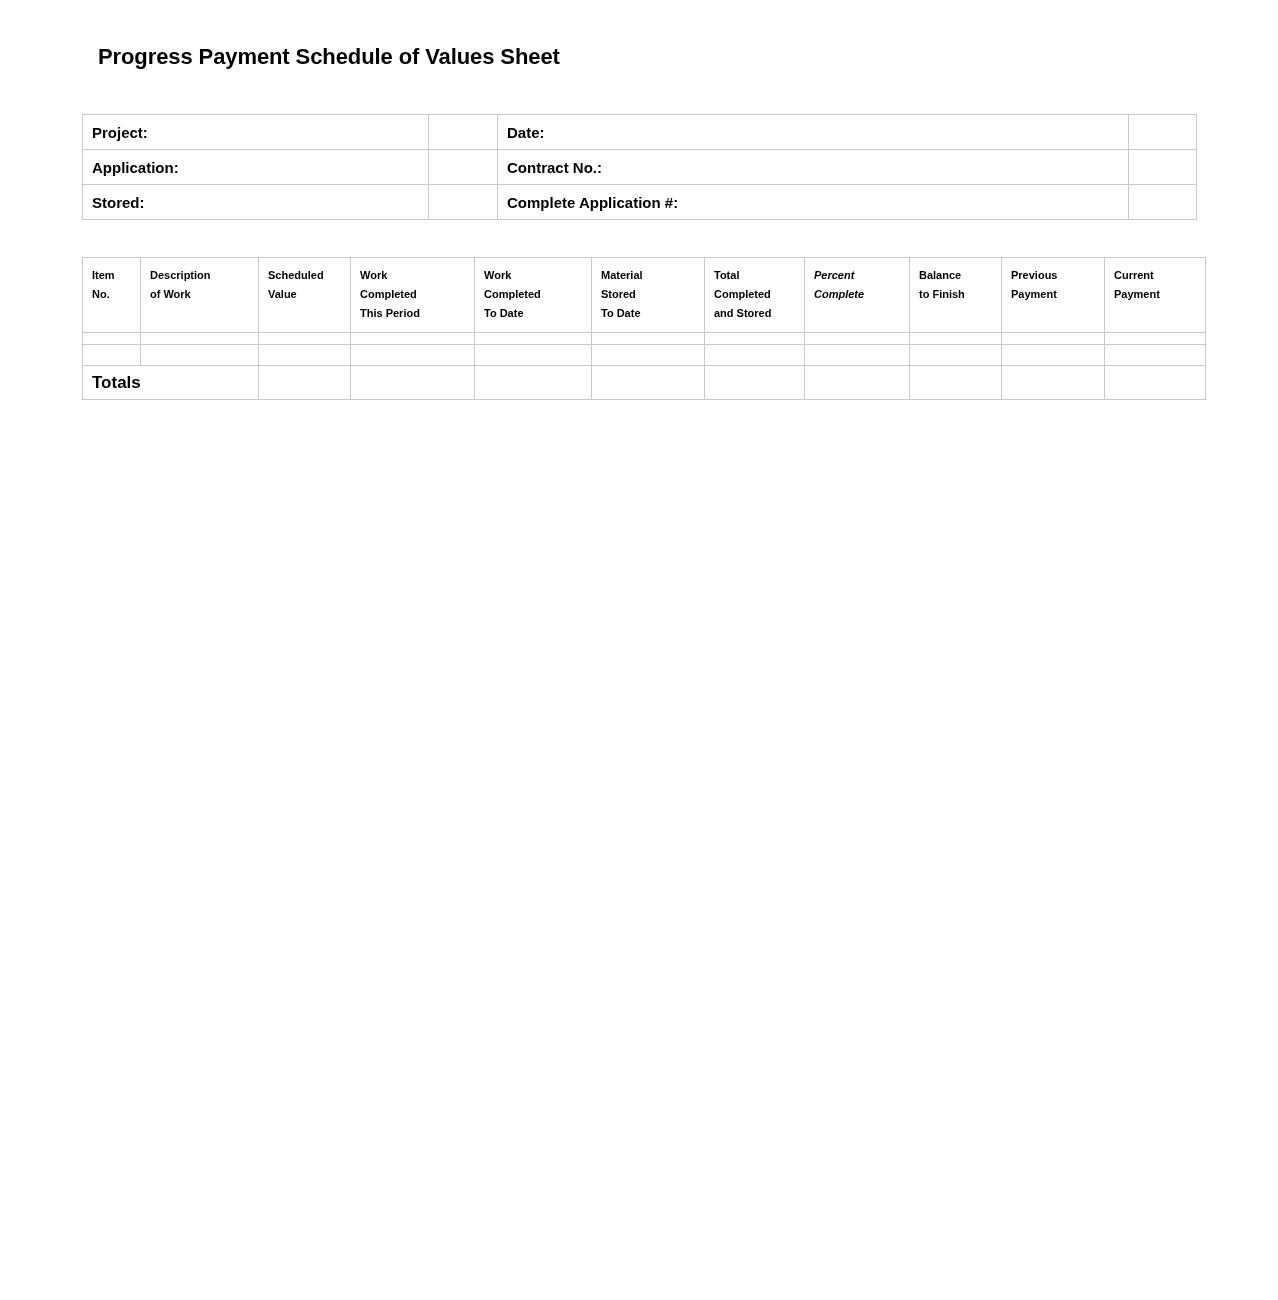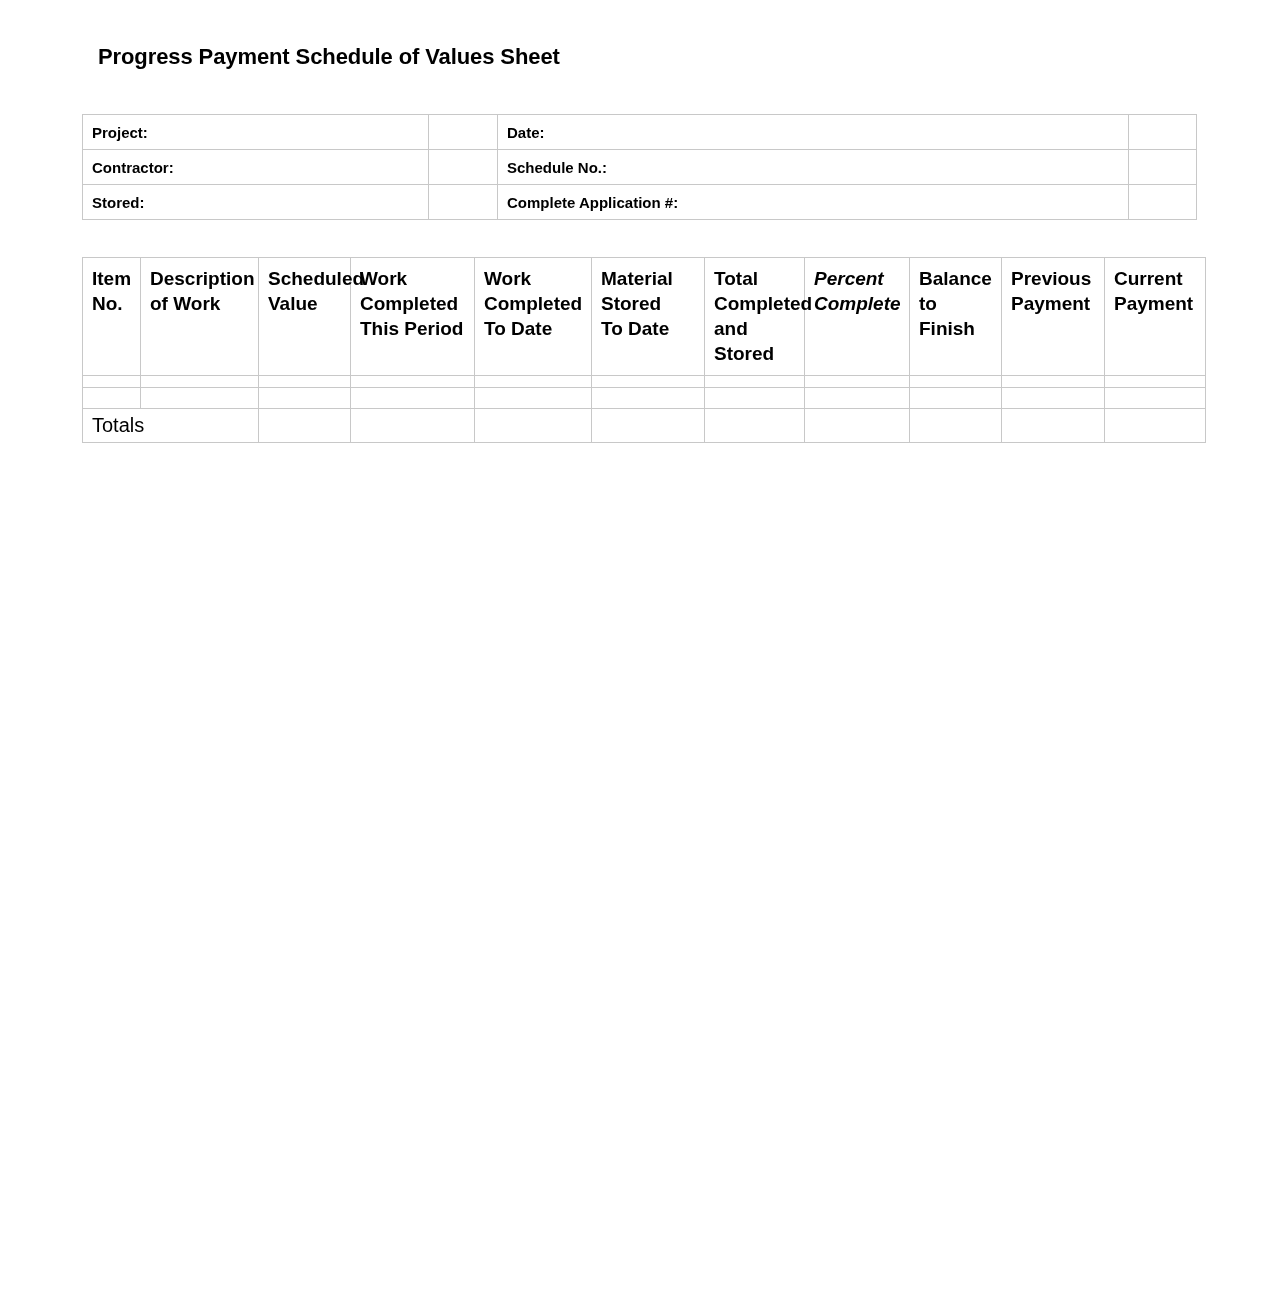--- a/index.html
+++ b/index.html
@@ -53,38 +53,38 @@
   table.sov {
     border-collapse: collapse;
     table-layout: fixed;
     width: 1114px;
   }
   table.sov th, table.sov td {
     border: 1px solid #c8c8c8;
     box-sizing: border-box;
   }
   table.sov th {
-    font-size: 19px;
+    font-size: 11px;
     font-weight: bold;
     text-align: left;
     vertical-align: top;
     padding: 8px 7px 9px 9px;
-    line-height: 25px;
+    line-height: 19px;
     height: 67px;
   }
   table.sov td.body-cell {
     height: 12px;
     padding: 0;
   }
   table.sov td.body-cell.tall {
     height: 21px;
   }
   table.sov td.totals-label {
-    font-size: 20px;
-    font-weight: normal;
+    font-size: 17px;
+    font-weight: bold;
     padding: 0 9px;
     height: 34px;
     vertical-align: middle;
   }
   table.sov td.totals-cell {
     height: 34px;
     padding: 0;
   }
   .c0 { width: 58px; }
   .c1 { width: 118px; }
@@ -138,23 +138,23 @@
 
   <table class="info">
     <tbody>
       <tr>
         <td class="info-label">Project:</td>
         <td class="info-blank"></td>
         <td class="info-label2">Date:</td>
         <td class="info-blank2"></td>
       </tr>
       <tr>
-        <td class="info-label">Contractor:</td>
+        <td class="info-label">Application:</td>
         <td class="info-blank"></td>
-        <td class="info-label2">Schedule No.:</td>
+        <td class="info-label2">Contract No.:</td>
         <td class="info-blank2"></td>
       </tr>
       <tr>
         <td class="info-label">Stored:</td>
         <td class="info-blank"></td>
         <td class="info-label2">Complete Application #:</td>
         <td class="info-blank2"></td>
       </tr>
     </tbody>
   </table>

